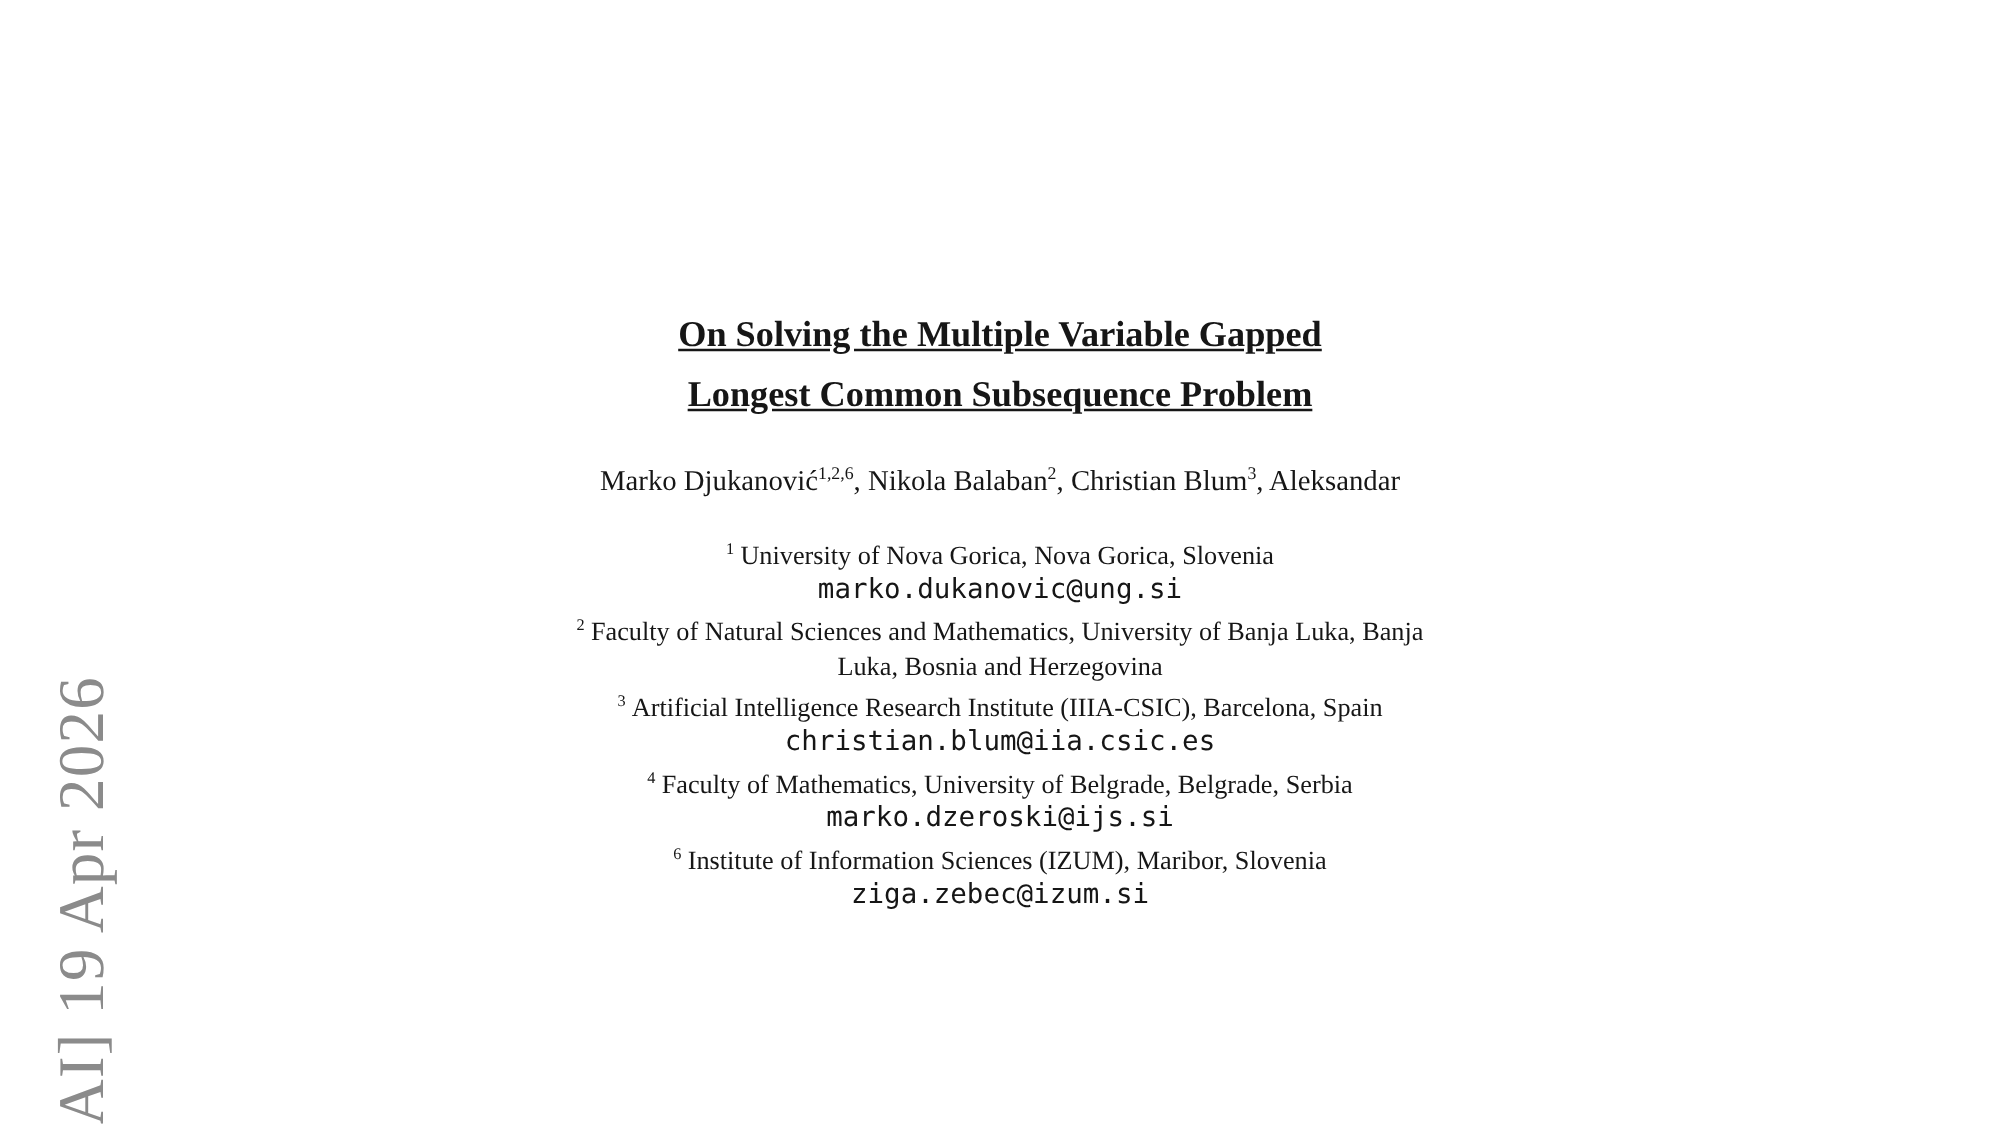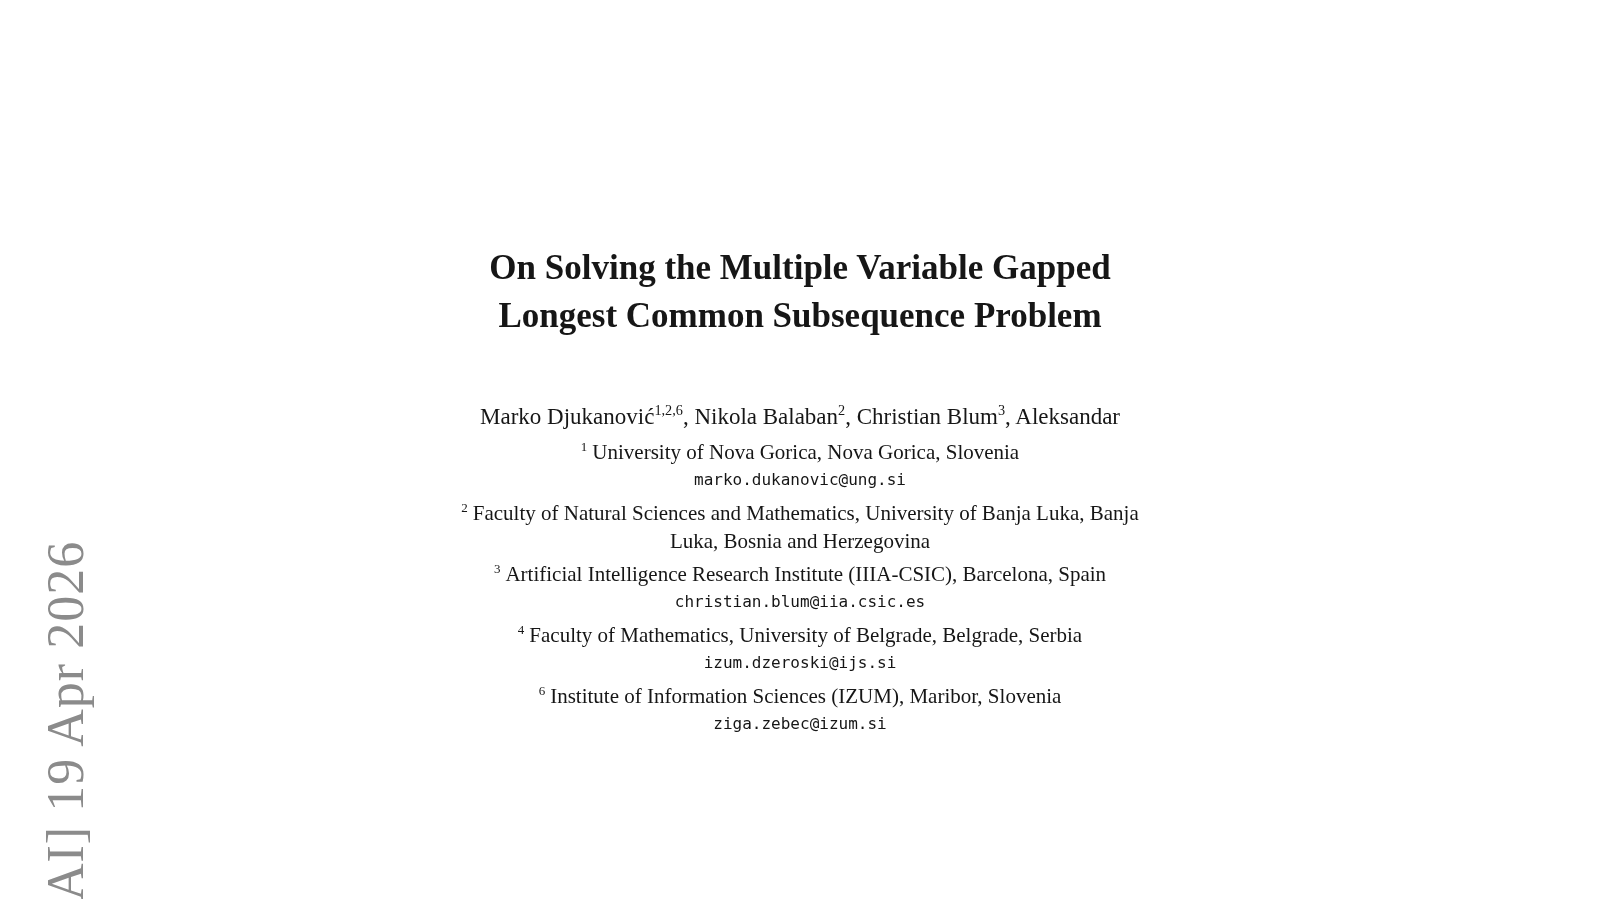--- a/index.html
+++ b/index.html
@@ -13,28 +13,28 @@
   .watermark {
     position:absolute; left:36px; top:901px;
     transform-origin:0 0; transform:rotate(-90deg);
     font-size:52px; color:#8b8b8b; white-space:nowrap;
     letter-spacing:1px;
   }
   .content {
     position:absolute; top:244px; left:360px; width:880px;
     text-align:center;
   }
-  .title { font-size:35px; font-weight:700; line-height:48px; }
-  .authors { margin-top:54px; font-size:23px; line-height:33px; }
+  .title { font-size:29px; font-weight:700; line-height:48px;text-decoration:underline; }
+  .authors { margin-top:23px; font-size:23px; line-height:33px; }
   .authors sup { font-size:62%; }
-  .affs { font-size:21px; line-height:28px; }
+  .affs { margin-top:24px; font-size:21px; line-height:28px; }
   .aff-sup { font-size:62%; margin-right:5px; vertical-align:super; }
   .mono {
     font-family:"DejaVu Sans Mono","Liberation Mono",monospace;
-    font-size:16px; line-height:28px;
+    font-size:22px; line-height:28px;
   }
 </style>
 </head>
 <body>
 
 <div class="page">
 
   <div class="watermark">AI] 19 Apr 2026</div>
 
   <div class="content">
@@ -63,21 +63,21 @@
       <div class="aff">
         <div><sup class="aff-sup">3</sup><span>Artificial Intelligence Research Institute (IIIA-CSIC), Barcelona, Spain</span></div>
         <div class="mono">christian.blum@iia.csic.es</div>
       </div>
 
       <div class="aff">
         <div><sup class="aff-sup">4</sup><span>Faculty of Mathematics, University of Belgrade, Belgrade, Serbia</span></div>
       </div>
 
       <div class="aff">
-        <div class="mono">izum.dzeroski@ijs.si</div>
+        <div class="mono">marko.dzeroski@ijs.si</div>
       </div>
 
       <div class="aff">
         <div><sup class="aff-sup">6</sup><span>Institute of Information Sciences (IZUM), Maribor, Slovenia</span></div>
         <div class="mono">ziga.zebec@izum.si</div>
       </div>
 
     </div>
 
   </div>

